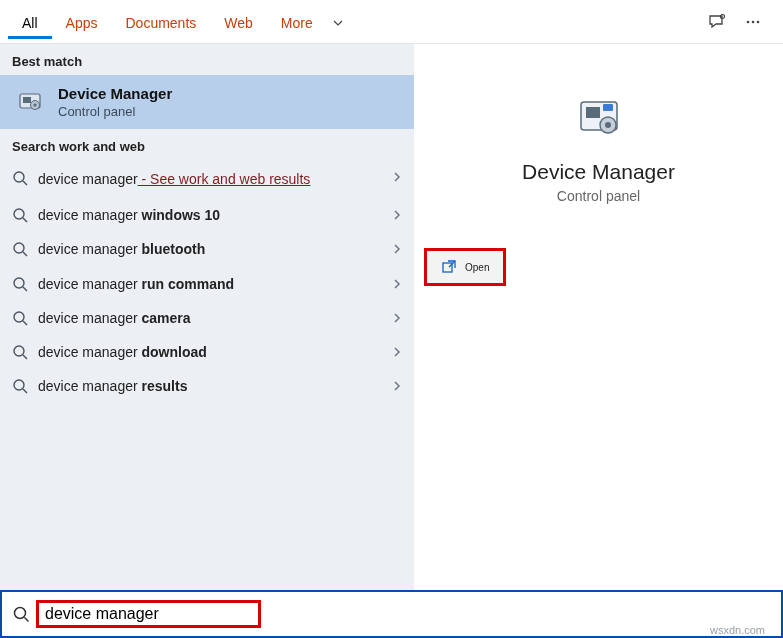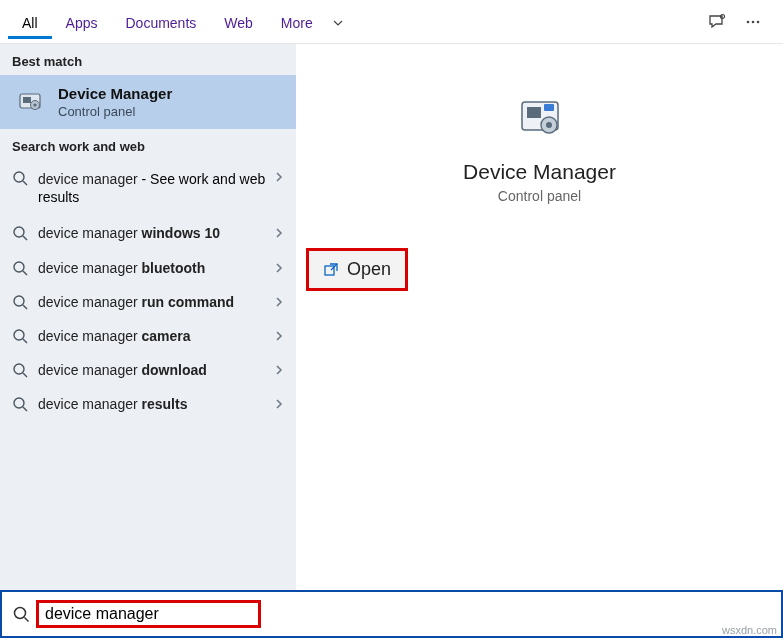--- a/index.html
+++ b/index.html
@@ -1,54 +1,54 @@
 <!DOCTYPE html>
 <html><head>
 <meta charset="utf-8">
 <style>
   * { box-sizing: border-box; margin: 0; padding: 0; font-family: "Segoe UI", Arial, sans-serif; }
   body { width: 783px; height: 638px; background: #fff; position: relative; overflow: hidden; }
 
   .tabs { display: flex; align-items: center; height: 44px; padding: 0 8px; background: #fff; border-bottom: 1px solid #e6e6e6; justify-content: space-between; }
-  .tab { padding: 10px 14px 8px; font-size: 14px; color: #4c1d95; cursor: pointer; }
+  .tab { padding: 10px 14px 8px; font-size: 14px; color: #c2410c; cursor: pointer; }
   .tab.active { color: #000; border-bottom: 3px solid #0078d4; padding-bottom: 5px; font-weight: 400; }
   .tab-more { display: flex; align-items: center; gap: 20px; }
   .tabs-spacer { flex: 1; }
   .tabs-right { display: flex; align-items: center; gap: 16px; padding-right: 12px; color: #444; }
 
   .main { display: flex; height: calc(100% - 44px - 48px); }
-  .left { width: 296px; background: #eceff4; overflow-y: auto; }
+  .left { width: 414px; background: #eceff4; overflow-y: auto; }
   .right { flex: 1; background: #fff; padding-top: 18px; }
 
   .section-header { font-size: 13px; font-weight: 600; color: #222; padding: 10px 12px 6px; }
   .best-match { display: flex; align-items: center; gap: 12px; padding: 10px 14px 10px 14px; background: #b7cfeb; }
   .bm-icon { width: 32px; height: 32px; display: flex; align-items: center; justify-content: center; }
   .bm-text .title { font-size: 15px; font-weight: 600; color: #111; }
   .bm-text .sub { font-size: 13px; color: #3b4a5a; margin-top: 2px; }
 
   .sugg { display: flex; align-items: center; padding: 8px 10px 8px 12px; cursor: pointer; }
   .sugg svg.mag { flex-shrink: 0; margin-right: 10px; }
   .sugg .label { flex: 1; font-size: 14px; color: #222; line-height: 1.3; }
   .sugg .label .bold { font-weight: 600; }
-  .sugg .label .muted { color: #000000; }
+  .sugg .label .muted { color: #7f1d1d; text-decoration: underline; }
   .sugg .chev { color: #6b7785; }
 
   .preview-card { display: flex; flex-direction: column; align-items: center; padding: 28px 0 20px; }
   .preview-icon { width: 56px; height: 56px; margin-bottom: 14px; }
   .preview-title { font-size: 21px; font-weight: 400; color: #222; }
   .preview-sub { font-size: 14px; color: #666; margin-top: 4px; }
   .preview-divider { height: 24px; }
-  .action-row { display: flex; align-items: center; gap: 8px; padding: 8px 14px; font-size: 18px; color: #222; cursor: pointer; background: #f3f3f3; }
+  .action-row { display: flex; align-items: center; gap: 8px; padding: 8px 14px; font-size: 10px; color: #222; cursor: pointer; background: #f3f3f3; }
   .red-box { border: 3px solid #d80000; }
 
   .searchbar-wrap { position: absolute; left: 0; right: 0; bottom: 0; height: 48px; border: 2px solid #0a4aa8; background: #fff; display: flex; align-items: center; padding: 0 8px; }
   .searchbar-wrap svg { margin: 0 6px 0 2px; }
   .search-input-box { border: 3px solid #d80000; padding: 2px 6px; font-size: 16px; font-family: inherit; outline: none; border-radius: 0; background: #fff; min-width: 130px; }
 
-  .watermark { position: absolute; right: 6px; bottom: 2px; font-size: 11px; color: #9aa0a6; z-index: 5; }
+  .watermark { position: absolute; right: 18px; bottom: 2px; font-size: 11px; color: #9aa0a6; z-index: 5; }
 
   svg { display: block; }
 </style>
 </head>
 <body>
 
 <div class="tabs">
   <div class="tab active">All</div>
   <div class="tab">Apps</div>
   <div class="tab">Documents</div>

